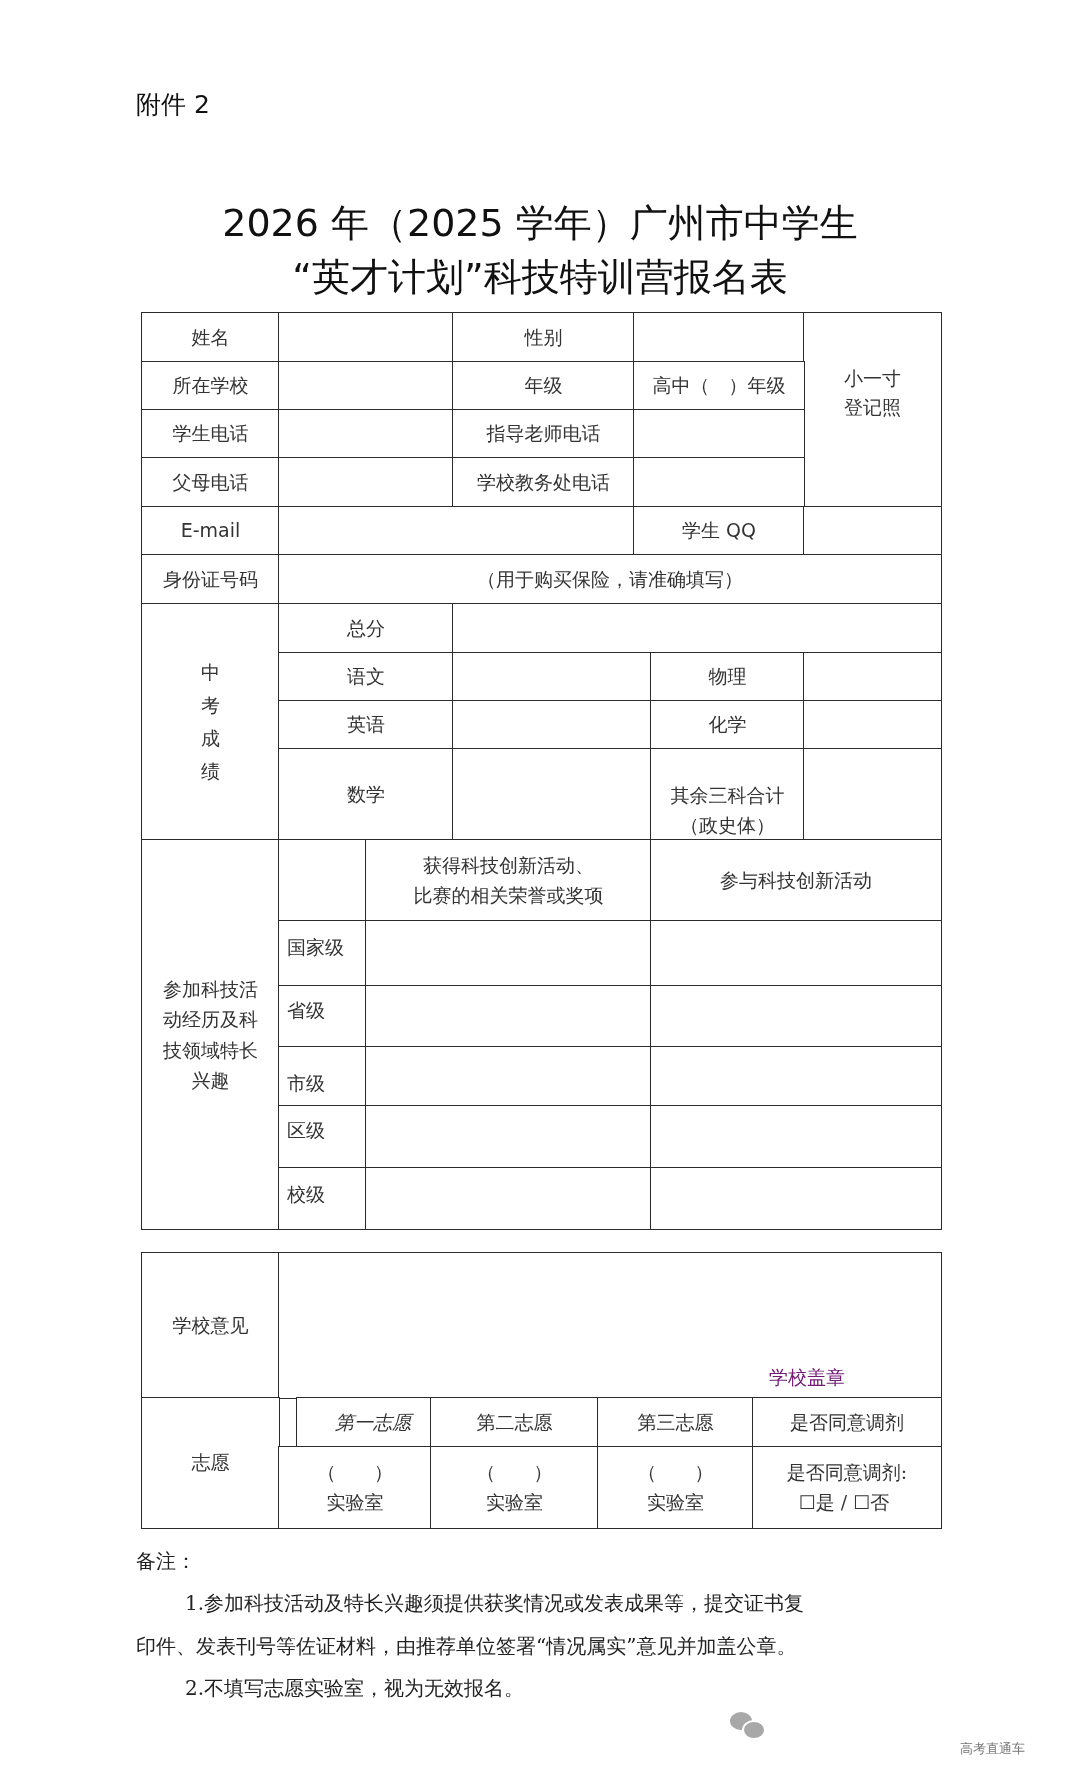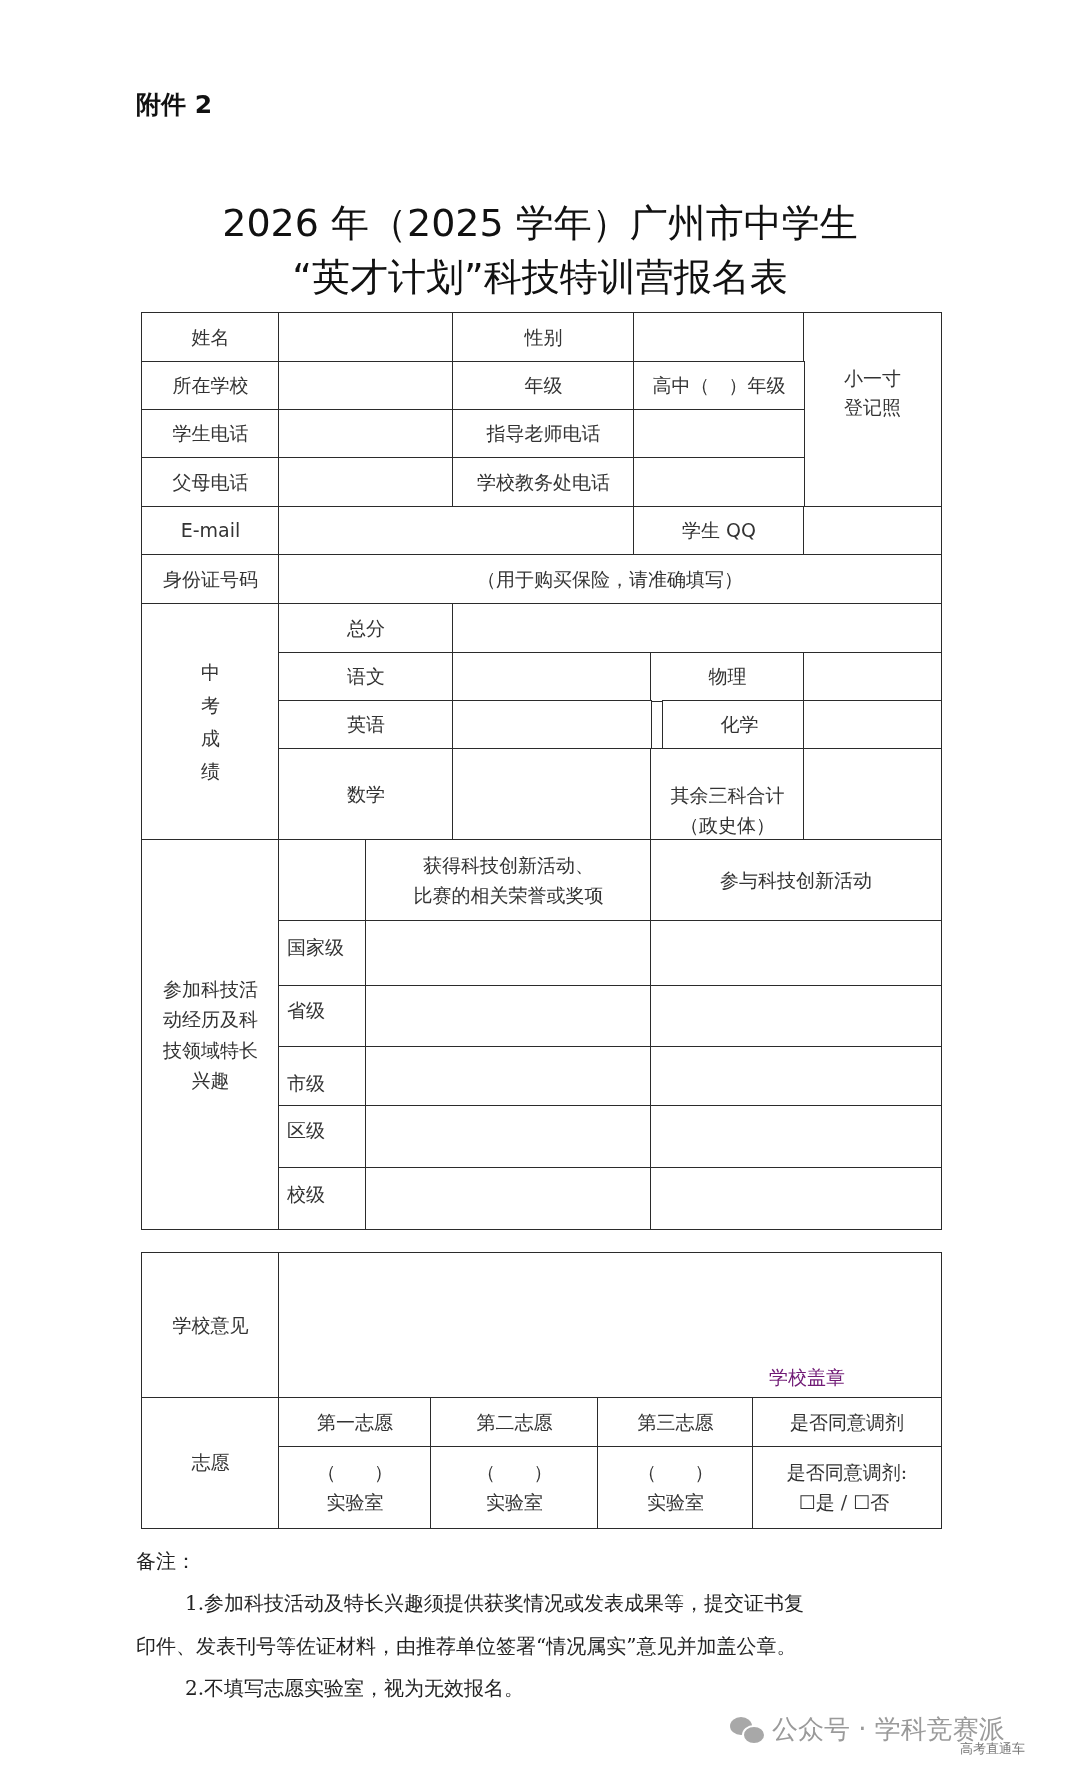--- a/index.html
+++ b/index.html
@@ -1,19 +1,19 @@
 <!DOCTYPE html>
 <html><head>
 <meta charset="utf-8">
 <style>
   html, body { margin: 0; padding: 0; background: #ffffff; }
   body { width: 1080px; height: 1780px; position: relative; overflow: hidden;
          font-family: "DejaVu Sans", "Liberation Sans", sans-serif; color: #1a1a1a; }
   .abs { position: absolute; }
-  .attach { left: 136px; top: 88px; font-size: 25px; color: #111; font-weight: bold; }
+  .attach { left: 136px; top: 88px; font-size: 25px; color: #111; }
   .title { left: 0; width: 1080px; text-align: center; font-size: 38px; color: #111; letter-spacing: 0px; }
   .t1 { top: 198px; }
   .t2 { top: 252px; }
   .cell { position: absolute; box-sizing: border-box; border: 1.5px solid #2b2b2b;
           display: flex; align-items: center; justify-content: center; text-align: center;
           font-size: 19px; color: #333; line-height: 1.55; background: #fff; }
   .cell.serif { font-family: "DejaVu Serif", "Liberation Serif", serif; }
   .cell.left { justify-content: flex-start; padding-left: 8px; }
   .cell .stack { display: flex; flex-direction: column; align-items: center; }
   .vert { display: flex; flex-direction: column; align-items: center; line-height: 1.75; }
@@ -82,21 +82,21 @@
   <div class="cell serif" style="left:278px;top:603px;width:176px;height:51px;">总分</div>
   <div class="cell" style="left:452px;top:603px;width:490px;height:51px;"></div>
 
   <div class="cell serif" style="left:278px;top:652px;width:176px;height:50px;">语文</div>
   <div class="cell" style="left:452px;top:652px;width:200px;height:50px;"></div>
   <div class="cell serif" style="left:650px;top:652px;width:155px;height:50px;">物理</div>
   <div class="cell" style="left:803px;top:652px;width:139px;height:50px;"></div>
 
   <div class="cell serif" style="left:278px;top:700px;width:176px;height:50px;">英语</div>
   <div class="cell" style="left:452px;top:700px;width:200px;height:50px;"></div>
-  <div class="cell serif" style="left:650px;top:700px;width:155px;height:50px;margin-left:12px;">化学</div>
+  <div class="cell serif" style="left:650px;top:700px;width:155px;height:50px;">化学</div>
   <div class="cell" style="left:803px;top:700px;width:139px;height:50px;"></div>
 
   <div class="cell serif" style="left:278px;top:748px;width:176px;height:93px;">数学</div>
   <div class="cell" style="left:452px;top:748px;width:200px;height:93px;"></div>
   <div class="cell serif" style="left:650px;top:748px;width:155px;height:93px;align-items:flex-end;">
     <div class="stack">
       <span>其余三科合计</span>
       <span>（政史体）</span>
     </div>
   </div>
@@ -141,21 +141,21 @@
 </div>
 
 <div>
   <div class="cell serif" style="left:141px;top:1252px;width:139px;height:147px;">学校意见</div>
   <div class="cell" style="left:278px;top:1252px;width:664px;height:147px;">
     <span class="seal serif" style="font-family:'DejaVu Serif','Liberation Serif',serif;">学校盖章</span>
   </div>
 
   <div class="cell serif" style="left:141px;top:1397px;width:139px;height:132px;">志愿</div>
 
-  <div class="cell serif" style="left:278px;top:1397px;width:154px;height:51px;">第一志愿</div>
+  <div class="cell serif" style="left:296px;top:1397px;width:154px;height:51px;font-style:italic;">第一志愿</div>
   <div class="cell serif" style="left:430px;top:1397px;width:169px;height:51px;">第二志愿</div>
   <div class="cell serif" style="left:597px;top:1397px;width:157px;height:51px;">第三志愿</div>
   <div class="cell serif" style="left:752px;top:1397px;width:190px;height:51px;">是否同意调剂</div>
 
   <div class="cell serif" style="left:278px;top:1446px;width:154px;height:83px;">
     <div class="stack">
       <span>（　　）</span>
       <span>实验室</span>
     </div>
   </div>
@@ -182,15 +182,14 @@
 <div class="abs notes" style="left:136px;top:1548px;text-align:right;">备注：</div>
 <div class="abs notes" style="left:185px;top:1590px;">1.参加科技活动及特长兴趣须提供获奖情况或发表成果等，提交证书复</div>
 <div class="abs notes" style="left:136px;top:1633px;">印件、发表刊号等佐证材料，由推荐单位签署“情况属实”意见并加盖公章。</div>
 <div class="abs notes" style="left:185px;top:1675px;">2.不填写志愿实验室，视为无效报名。</div>
 
 <div class="abs watermark">
   <span class="wechat">
     <span class="bub1"></span>
       <span class="bub2"></span>
   </span>
-  <span>公众号 · 学科竞赛派</span>
 </div>
 <div class="abs wm-overlay">高考直通车</div>
 
 </body></html>

